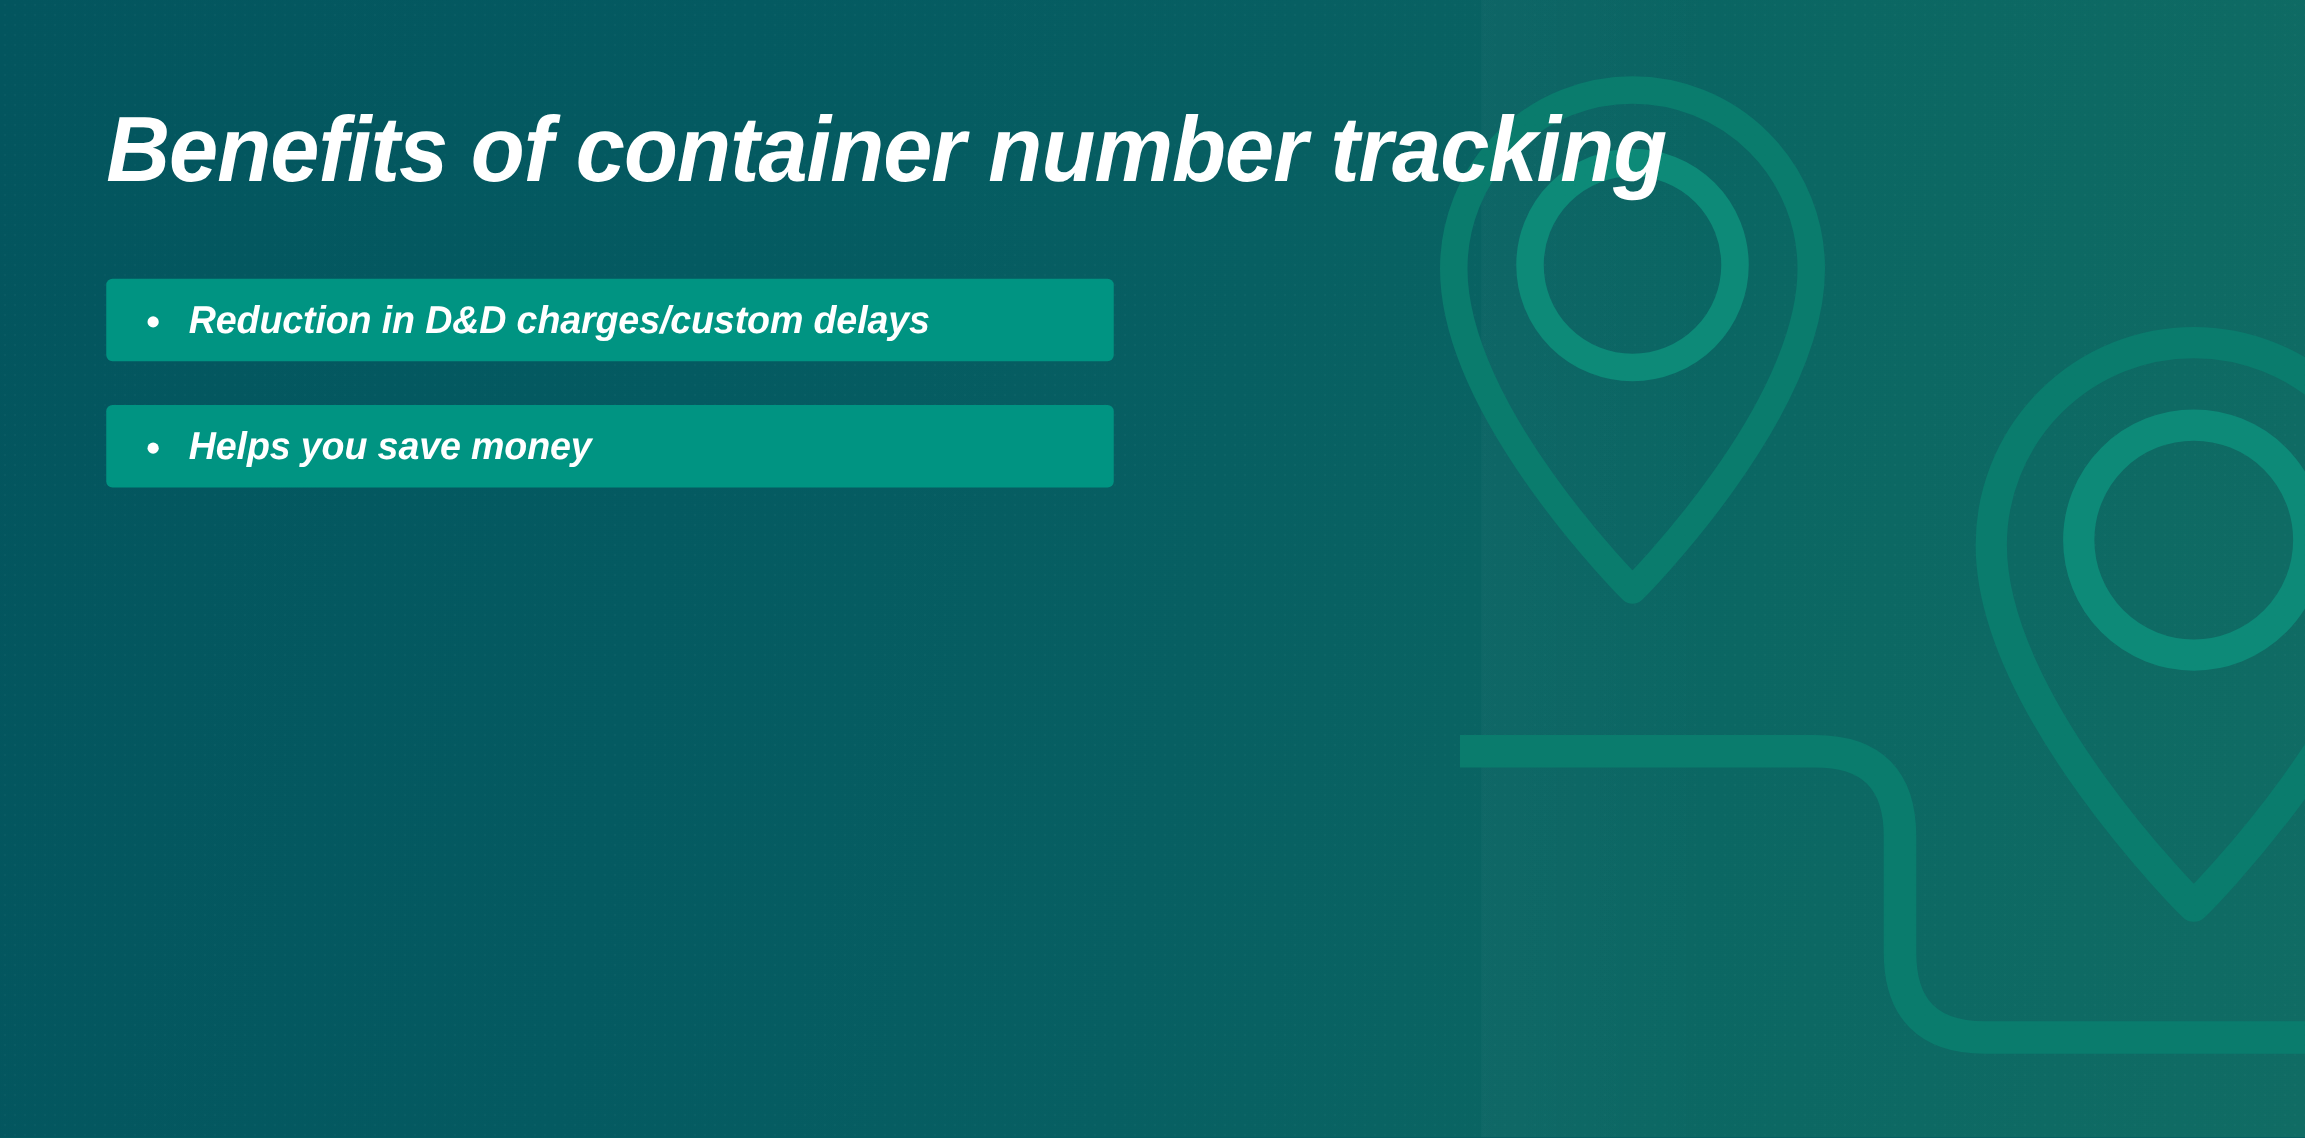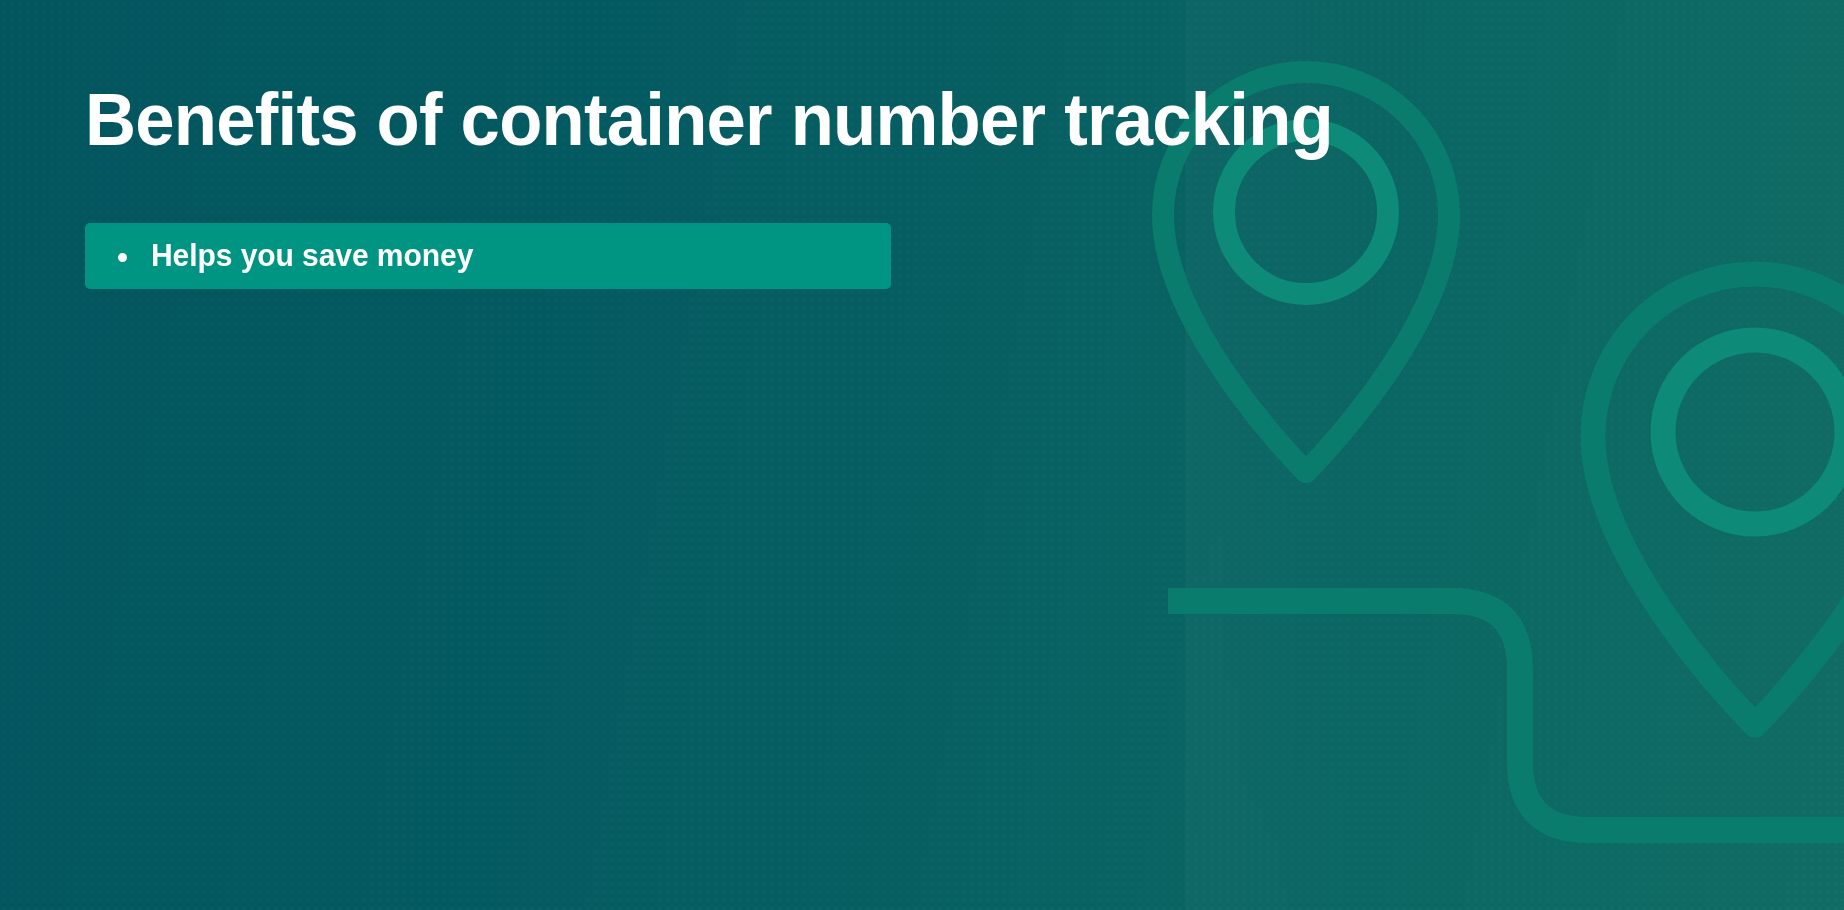--- a/index.html
+++ b/index.html
@@ -60,20 +60,21 @@
     pointer-events: none;
   }
 
   
   .content {
     position: absolute;
     left: 85px;
     top: 0;
     width: 1000px;
     height: 910px;
+    font-style: italic;
   }
 
   .page-title {
     position: absolute;
     top: 83px;
     left: 0;
     color: #ffffff;
     font-family: "Liberation Sans Narrow", "Liberation Sans", sans-serif;
     font-size: 74px;
     line-height: 1.0;
@@ -169,20 +170,24 @@
                H1860" fill="none" stroke="#0a7c6d" stroke-width="26" stroke-linecap="butt" stroke-linejoin="round"></path>
     </g>
   </svg>
 
   <div class="content">
 
     <h1 class="page-title">Benefits of container number tracking</h1>
 
     <ul class="benefit-list">
 
+      <li class="benefit-item">
+        <span class="bullet-dot"></span>
+        <span class="benefit-label">Reduction in D&amp;D charges/custom delays</span>
+      </li>
 
 
 
 
       <li class="benefit-item">
         <span class="bullet-dot"></span>
         <span class="benefit-label">Helps you save money</span>
       </li>
 
     </ul>

